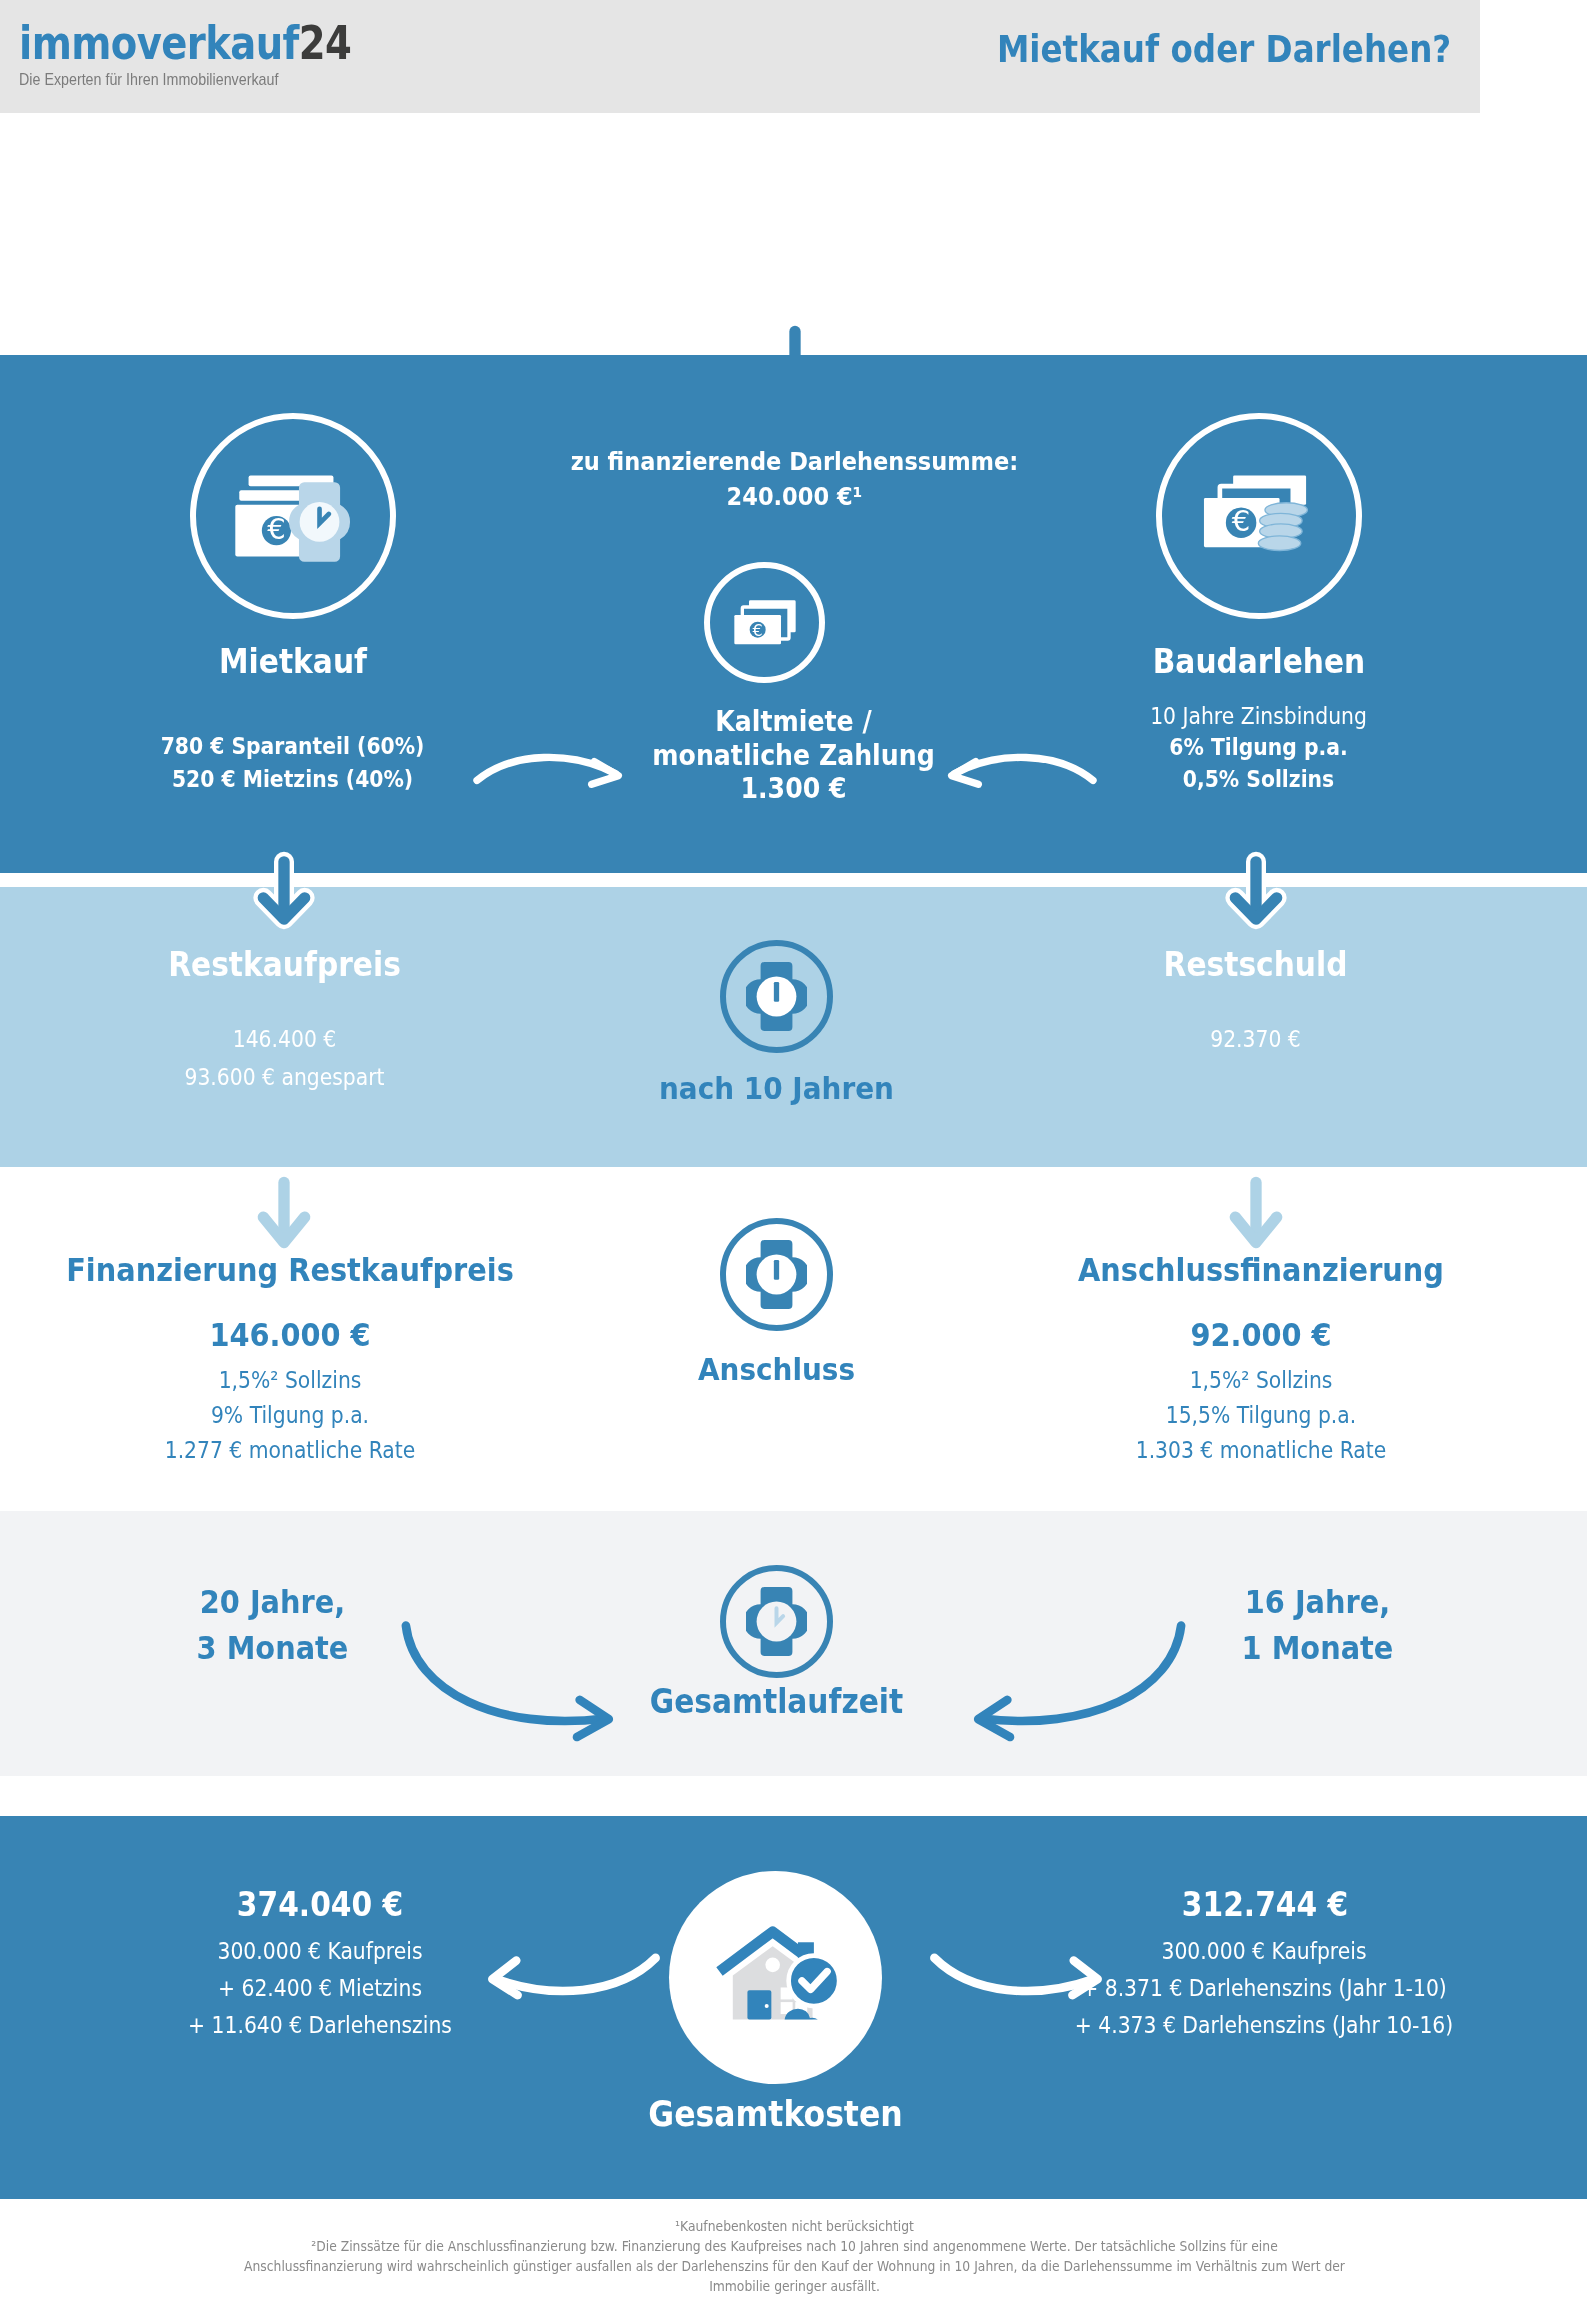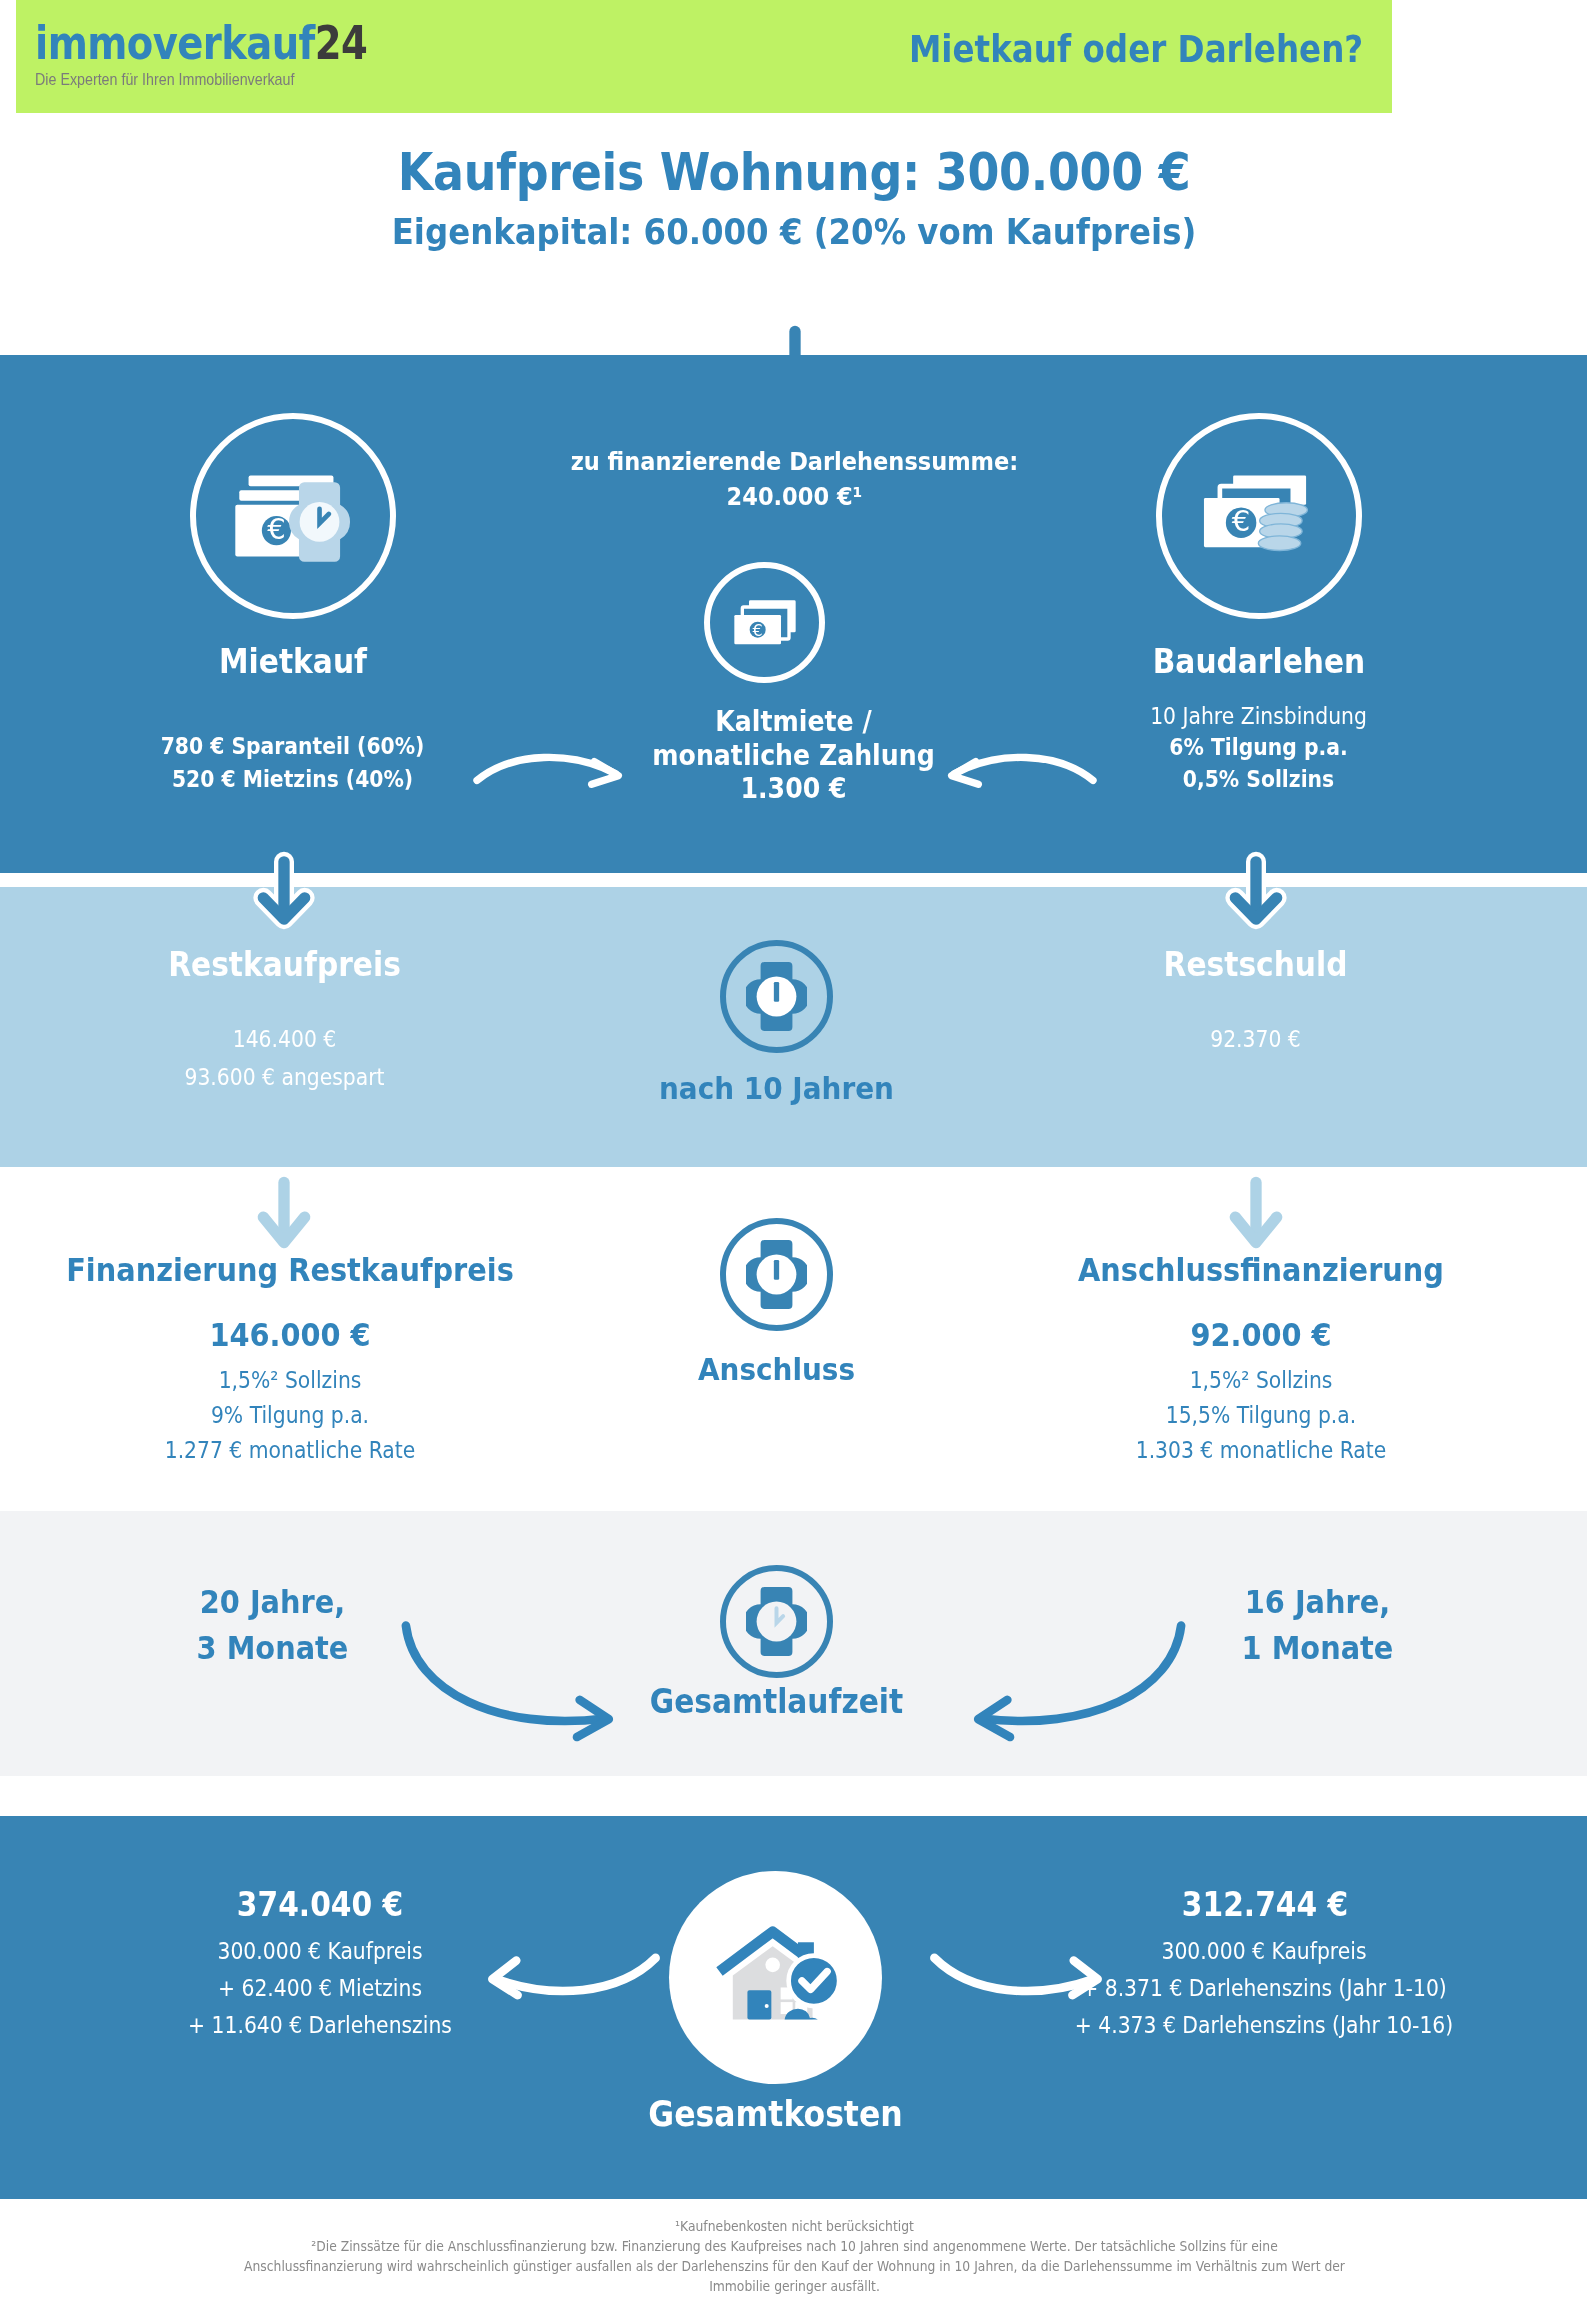--- a/index.html
+++ b/index.html
@@ -12,23 +12,23 @@
     position: relative;
     width: 1588px;
     height: 2319px;
     background: #ffffff;
     overflow: hidden;
   }
 
   
   .header {
     position: absolute;
-    left: 16px; top: 0;
-    width: 1376px; height: 113px;
-    background: #bef264;
+    left: 0; top: 0;
+    width: 1480px; height: 113px;
+    background: #e5e5e5;
   }
   .logo-wrap {
     position: absolute;
     left: 18.6px; top: 18.6px;
   }
   .logo-main {
     font-size: 47px;
     font-weight: 700;
     letter-spacing: -0.7px;
     line-height: 1;
@@ -148,24 +148,20 @@
 <div id="page">
 
   <div class="header">
     <div class="logo-wrap">
       <div class="logo-main"><span>immoverkauf</span><span class="num24">24</span></div>
       <div class="logo-sub">Die Experten für Ihren Immobilienverkauf</div>
     </div>
     <div class="header-title">Mietkauf oder Darlehen?</div>
   </div>
 
-  <div class="title-block">
-    <div class="title-1">Kaufpreis Wohnung: 300.000 €</div>
-    <div class="title-2">Eigenkapital: 60.000 € (20% vom Kaufpreis)</div>
-  </div>
 
   <div class="arrow-down" style="left:769px; top:326px; width:52px; height:71px;">
     <svg viewBox="0 0 78 106">
       <g stroke="#ffffff" stroke-width="30" fill="none" stroke-linecap="round" stroke-linejoin="round">
         <path d="M39 8 L39 86"></path>
           <path d="M8 58 L39 90 L70 58"></path>
       </g>
       <g stroke="#3884b4" stroke-width="17" fill="none" stroke-linecap="round" stroke-linejoin="round">
         <path d="M39 8 L39 86"></path>
           <path d="M8 58 L39 90 L70 58"></path>

